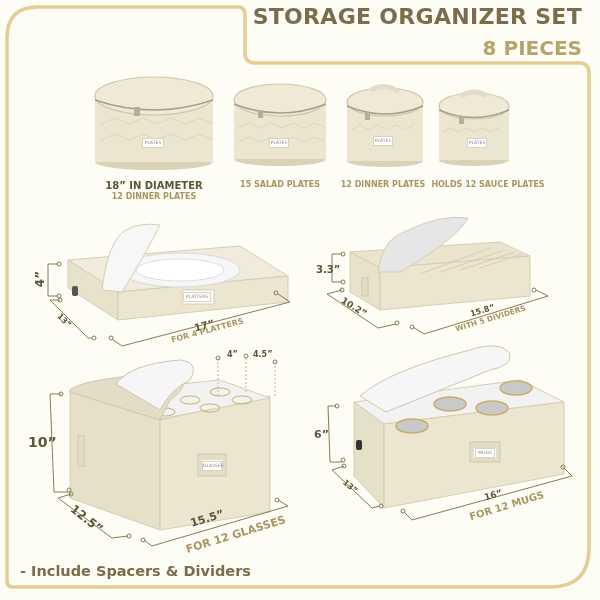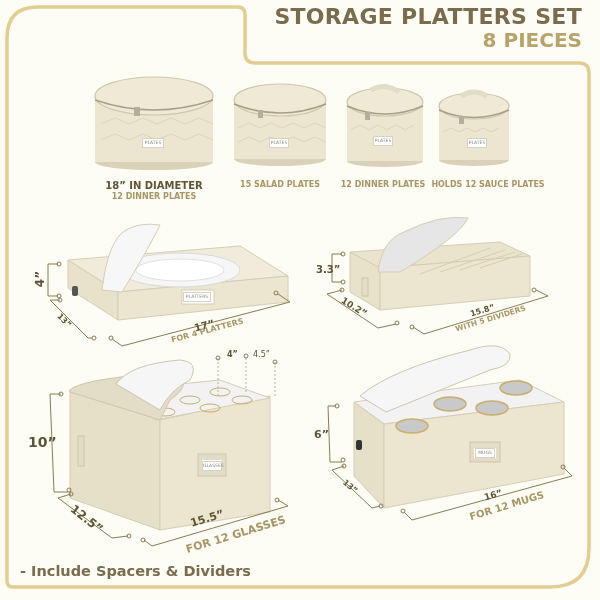--- a/index.html
+++ b/index.html
@@ -5,21 +5,21 @@
   * { box-sizing: border-box; margin: 0; padding: 0; }
   html, body { width: 600px; height: 600px; overflow: hidden; background: #fdfcf5; }
   body { position: relative; font-family: "DejaVu Sans", sans-serif; }
 
   
   .frame { position: absolute; left: 5px; top: 5px; width: 588px; height: 584px; }
   .frame svg { width: 100%; height: 100%; display: block; }
 
   .title { position: absolute; right: 18px; top: 6px; text-align: right; line-height: 1; }
   .title-main { font-family: "DejaVu Sans", sans-serif; font-weight: 900; font-size: 22px; letter-spacing: 0.3px; color: #7a6c4c; }
-  .title-sub { font-family: "DejaVu Sans", sans-serif; font-weight: 900; font-size: 20px; color: #b9a36d; margin-top: 2px; }
+  .title-sub { font-family: "DejaVu Sans", sans-serif; font-weight: 900; font-size: 20px; color: #b9a36d; margin-top: 10px; }
 
   
   .round-case { position: absolute; }
   .round-case svg { display: block; }
   .round-caption { position: absolute; text-align: center; width: 130px; line-height: 1.15; }
   .round-caption .c1 { font-weight: 900; font-size: 10px; color: #5e5538; }
   .round-caption .c2 { font-weight: 700; font-size: 8px; color: #a89665; }
 
   .label-tag { position: absolute; background: #fff; border: 1px solid #d8d2bf; font-size: 4.5px; color: #888; text-align: center; line-height: 8px; }
 
@@ -34,21 +34,21 @@
 </head>
 <body>
 
 <div class="frame">
   <svg viewBox="0 0 588 584" preserveAspectRatio="none">
     <path d="M 233 2 L 33 2 Q 2 2 2 33 L 2 576 Q 2 582 8 582 L 545 582 Q 584 582 584 543 L 584 68 Q 584 58 574 58 L 250 58 Q 240 58 240 48 L 240 10 Q 240 2 233 2 Z" fill="none" stroke="#e3cd93" stroke-width="3.5"></path>
   </svg>
 </div>
 
 <div class="title">
-  <div class="title-main">STORAGE PLATTERS SET</div>
+  <div class="title-main">STORAGE ORGANIZER SET</div>
   <div class="title-sub">8 PIECES</div>
 </div>
 
 <div class="round-case" style="left:93px; top:74px;">
   <svg width="122" height="98" viewBox="0 0 122 98">
     <ellipse cx="61" cy="88" rx="59" ry="8" fill="#d9d1b8"></ellipse>
     <rect x="2" y="22" width="118" height="66" fill="#ece5cf"></rect>
     <ellipse cx="61" cy="22" rx="59" ry="19" fill="#efe9d6" stroke="#cfc6aa" stroke-width="1.2"></ellipse>
     <path d="M2 26 Q61 46 120 26" fill="none" stroke="#a79e86" stroke-width="1.5"></path>
     <path d="M8 50 l14 -6 l14 6 l14 -6 l14 6 l14 -6 l14 6 l14 -6 l14 6" fill="none" stroke="#ddd5bd" stroke-width="1"></path>
@@ -195,21 +195,21 @@
     <circle cx="41" cy="54" r="2" fill="none" stroke="#8a7c53"></circle>
     <circle cx="49" cy="150" r="2" fill="none" stroke="#8a7c53"></circle>
     <path d="M51 154 L38 158 L92 198 L108 196" fill="none" stroke="#8a7c53"></path>
     <circle cx="51" cy="154" r="2" fill="none" stroke="#8a7c53"></circle>
     <circle cx="109" cy="196" r="2" fill="none" stroke="#8a7c53"></circle>
     <path d="M124 200 L132 206 L268 166 L258 160" fill="none" stroke="#8a7c53"></path>
     <circle cx="123" cy="200" r="2" fill="none" stroke="#8a7c53"></circle>
     <circle cx="257" cy="160" r="2" fill="none" stroke="#8a7c53"></circle>
   </svg>
   <div class="dim-text" style="left:207px; top:10px; font-size:8px;">4”</div>
-  <div class="dim-text" style="left:233px; top:10px; font-size:8px; font-weight:400;">4.5”</div>
+  <div class="dim-text" style="left:233px; top:10px; font-size:8px; font-weight:700;">4.5”</div>
   <div class="dim-text" style="left:8px; top:94px; font-size:14px;">10”</div>
   <div class="dim-text" style="left:48px; top:172px; font-size:12px; transform:rotate(38deg);">12.5”</div>
   <div class="dim-text" style="left:170px; top:172px; font-size:11px; transform:rotate(-17deg);">15.5”</div>
   <div class="dim-sub" style="left:164px; top:188px; font-size:11px; transform:rotate(-17deg);">FOR 12 GLASSES</div>
   <div class="label-tag" style="left:202px; top:461px; width:20px; position:fixed;">GLASSES</div>
 </div>
 
 <div class="box" style="left:320px; top:340px;">
   <svg width="270" height="220" viewBox="0 0 270 220">
     <polygon points="34,62 200,40 244,62 64,84" fill="#f2f2f2" stroke="#d6cdb3"></polygon>

